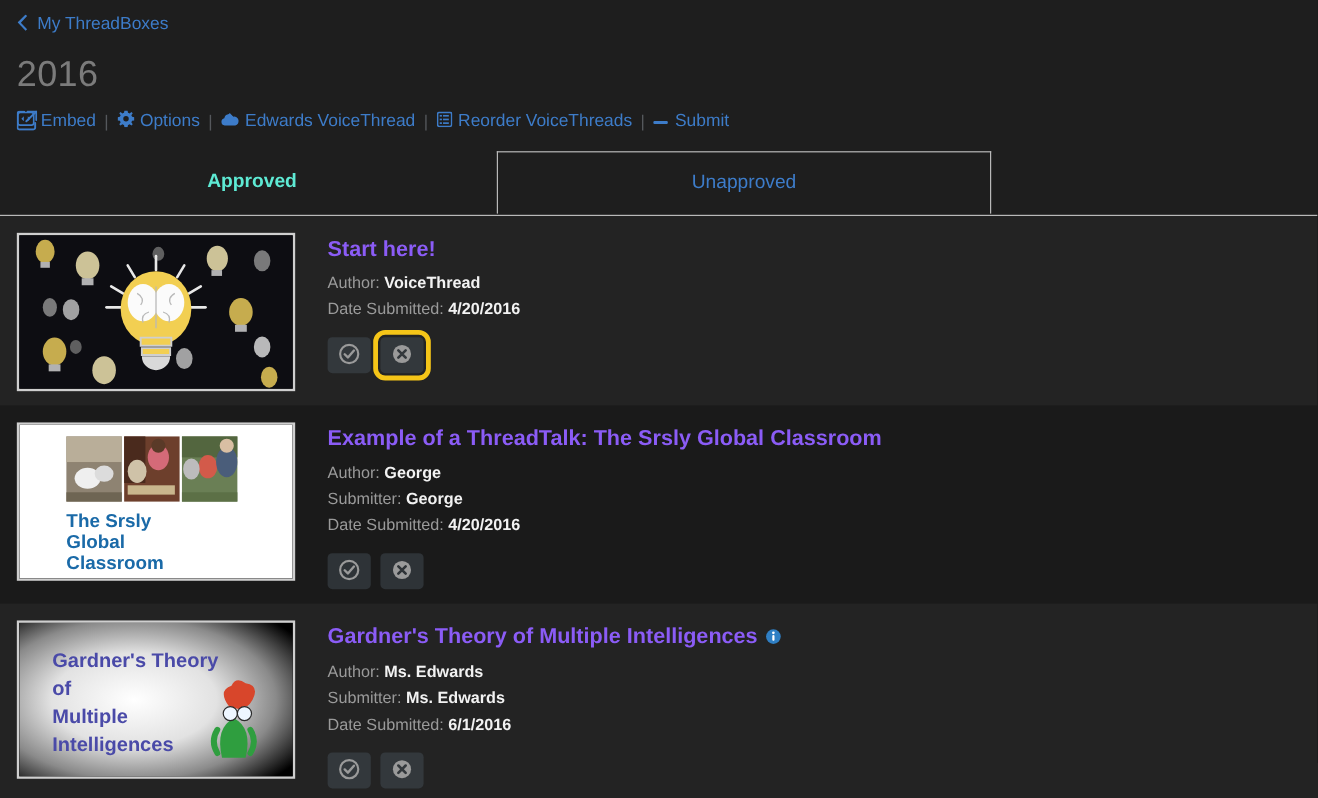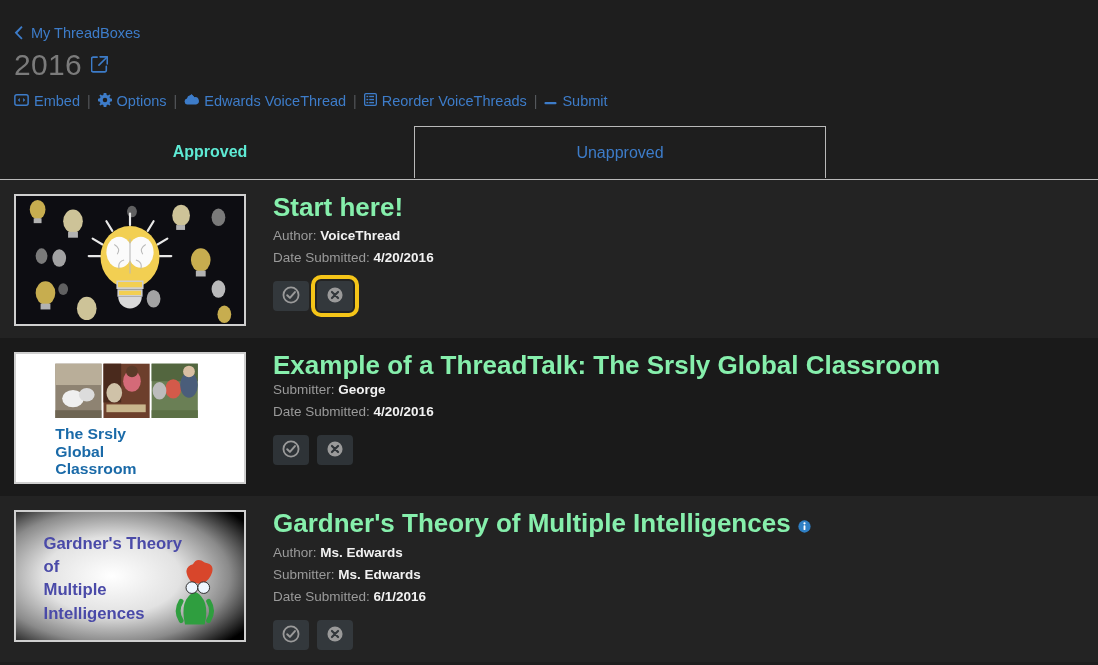--- a/index.html
+++ b/index.html
@@ -10,31 +10,31 @@
     width: 1098px; height: 665px;
     overflow: hidden;
     font-family: "Liberation Sans", sans-serif;
     -webkit-font-smoothing: antialiased;
   }
   .page { width: 1098px; height: 665px; position: relative; background: #1e1e1e; }
 
   
   .header { padding: 0 0 0 14px; }
   .back-link {
-    display: flex; align-items: center; gap: 7px;
+    display: flex; align-items: flex-start; gap: 7px;
     color: #3d7cc9; font-size: 14.5px; text-decoration: none;
-    height: 38px; padding-top: 28px; width: max-content;
+    height: 38px; padding-top: 12px; width: max-content;
   }
   .chev-left {
     display: inline-block; width: 10px; height: 14px; position: relative;
   }
   .chev-left svg { display: block; }
   .back-label { color: #3d7cc9; }
 
-  .title-row { display: flex; align-items: center; gap: 9px; margin-top: 8px; height: 38px;}
+  .title-row { display: flex; align-items: flex-start; gap: 9px; margin-top: 8px; height: 38px; flex-direction: column;}
   .box-title {
     font-size: 30px; color: #7b7b7b; font-weight: 400; letter-spacing: .3px;
     line-height: 34px;
   }
   .ext-link-icon { margin-top: 3px; }
 
   .toolbar {
     display: flex; align-items: center; gap: 0px;
     font-size: 14.5px; margin-top: 6px; height: 22px;
   }
@@ -75,21 +75,21 @@
 
   .thumb {
     width: 232px; height: 132px; flex: 0 0 232px;
     border: 2px solid #cfcfcf; background: #000; overflow: hidden;
     position: relative; margin-top: 2px;
   }
   .thumb svg { display: block; width: 100%; height: 100%; }
 
   .meta { padding-left: 27px; padding-top: 3px; }
   .item-title {
-    font-size: 26px; font-weight: bold; color: #86efac;
+    font-size: 18px; font-weight: bold; color: #8b5cf6;
     line-height: 25px; display: flex; align-items: flex-start; gap: 7px;
   }
   .info-icon { margin-top: 1px; }
   .meta-line {
     font-size: 13.5px; color: #9a9a9a; line-height: 20px; margin-top: 2px;
   }
   .meta-line b { color: #f2f2f2; font-weight: bold; }
   .meta-line.first { margin-top: 6px; }
 
   .actions { display: flex; gap: 8px; margin-top: 13px; }
@@ -314,20 +314,24 @@
             <text x="40" y="88">The Srsly</text>
             <text x="40" y="106">Global</text>
             <text x="40" y="124">Classroom</text>
           </g>
         </svg>
       </div>
       <div class="meta">
         <div class="item-title">
           <span>Example of a ThreadTalk: The Srsly Global Classroom</span>
         </div>
+        <div class="meta-line first">
+          <span>Author:</span>
+          <b>George</b>
+        </div>
         <div class="meta-line">
           <span>Submitter:</span>
           <b>George</b>
         </div>
         <div class="meta-line">
           <span>Date Submitted:</span>
           <b>4/20/2016</b>
         </div>
         <div class="actions">
           <button class="act-btn">

